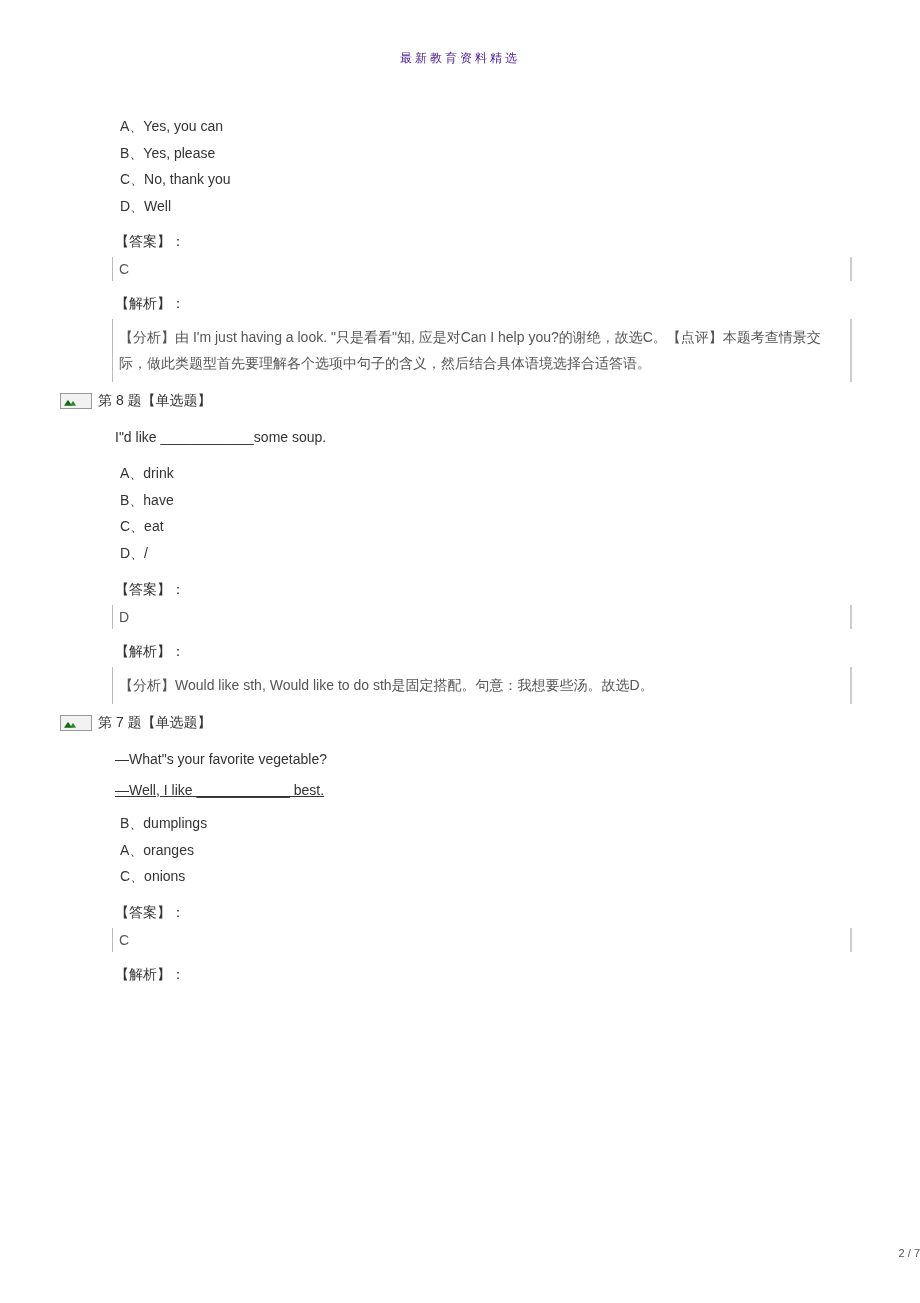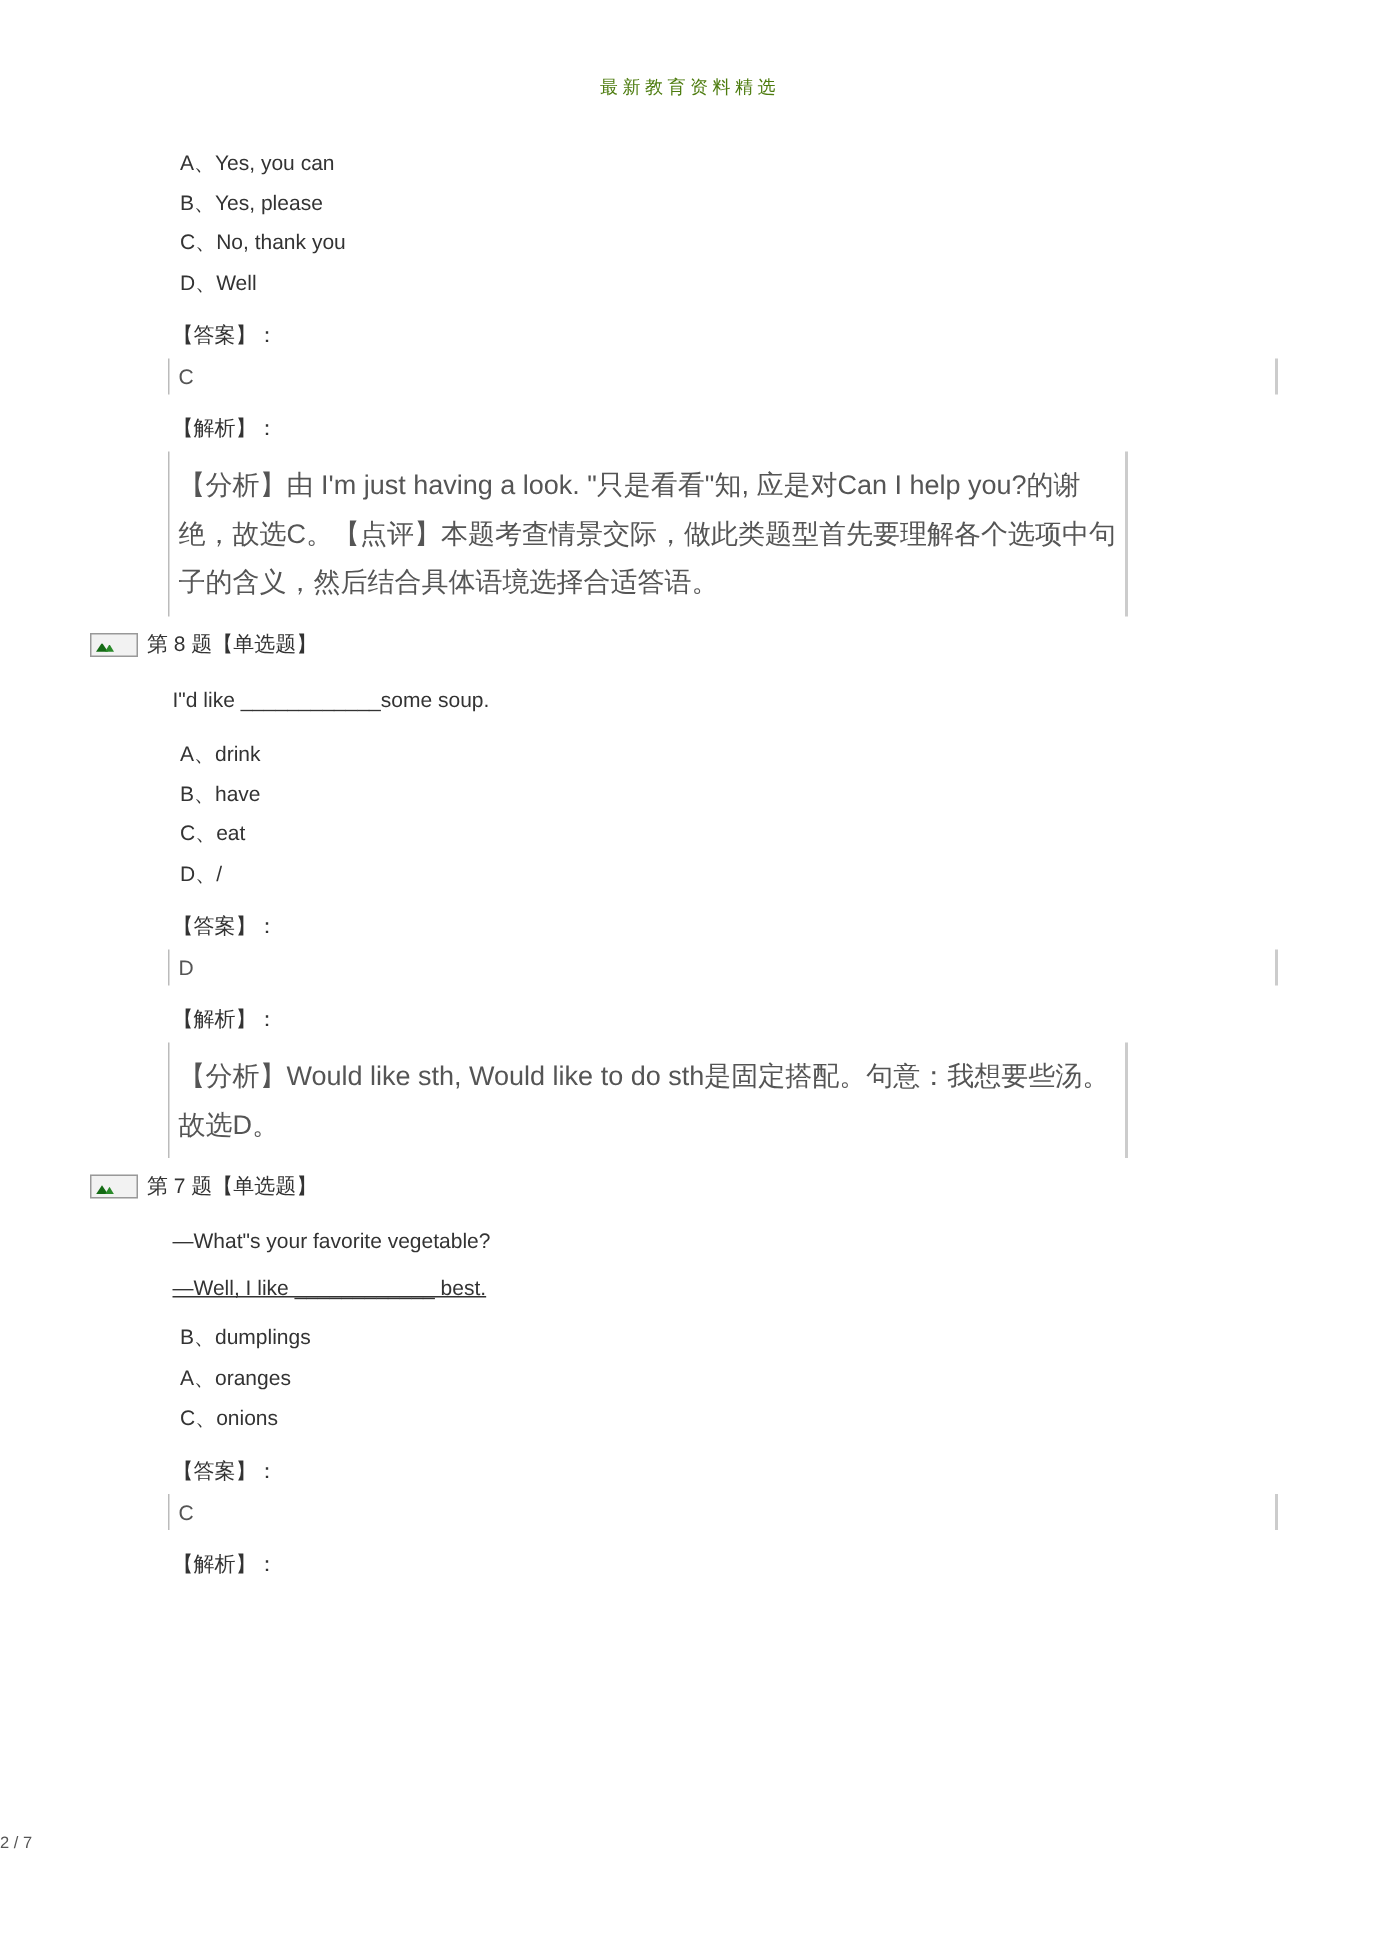--- a/index.html
+++ b/index.html
@@ -13,23 +13,23 @@
   }
   .page {
     padding: 50px 60px 0 60px;
     box-sizing: border-box;
     position: relative;
     min-height: 1260px;
   }
   .header-text {
     text-align: center;
     font-size: 12px;
-    color: #4d7c0f;
+    color: #4c1d95;
     letter-spacing: 3px;
-    margin-bottom: 28px;
+    margin-bottom: 46px;
   }
   .option-block {
     margin-left: 60px;
     line-height: 1.9;
   }
   .label-line {
     margin-left: 55px;
     margin-top: 14px;
     margin-bottom: 6px;
   }
@@ -45,25 +45,25 @@
     box-sizing: border-box;
     color: #555;
   }
   .analysis-box {
     margin-left: 52px;
     border-left: 1px solid #bbb;
     border-right: 2px solid #ccc;
     padding: 6px 6px;
     margin-top: 6px;
     margin-bottom: 10px;
-    width: 640px;
+    width: 740px;
     box-sizing: border-box;
     line-height: 1.8;
     color: #555;
-    font-size: 18px;
+    font-size: 14px;
   }
   .question-header {
     display: flex;
     align-items: center;
     margin-top: 10px;
     margin-bottom: 16px;
     margin-left: 0;
   }
   .placeholder-icon {
     display: inline-block;
@@ -105,24 +105,24 @@
     line-height: 1.6;
   }
   .stem2 {
     margin-left: 55px;
     margin-top: 8px;
     margin-bottom: 12px;
     text-decoration: underline;
   }
   .footer {
     position: absolute;
-    bottom: 25px;
+    bottom: 1px;
     left: 0;
     width: 100%;
-    text-align: left;
+    text-align: right;
     font-size: 11px;
     color: #555;
   }
 </style>
 </head>
 <body>
 
 <div class="page">
 
   <div class="header-text">最新教育资料精选</div>

